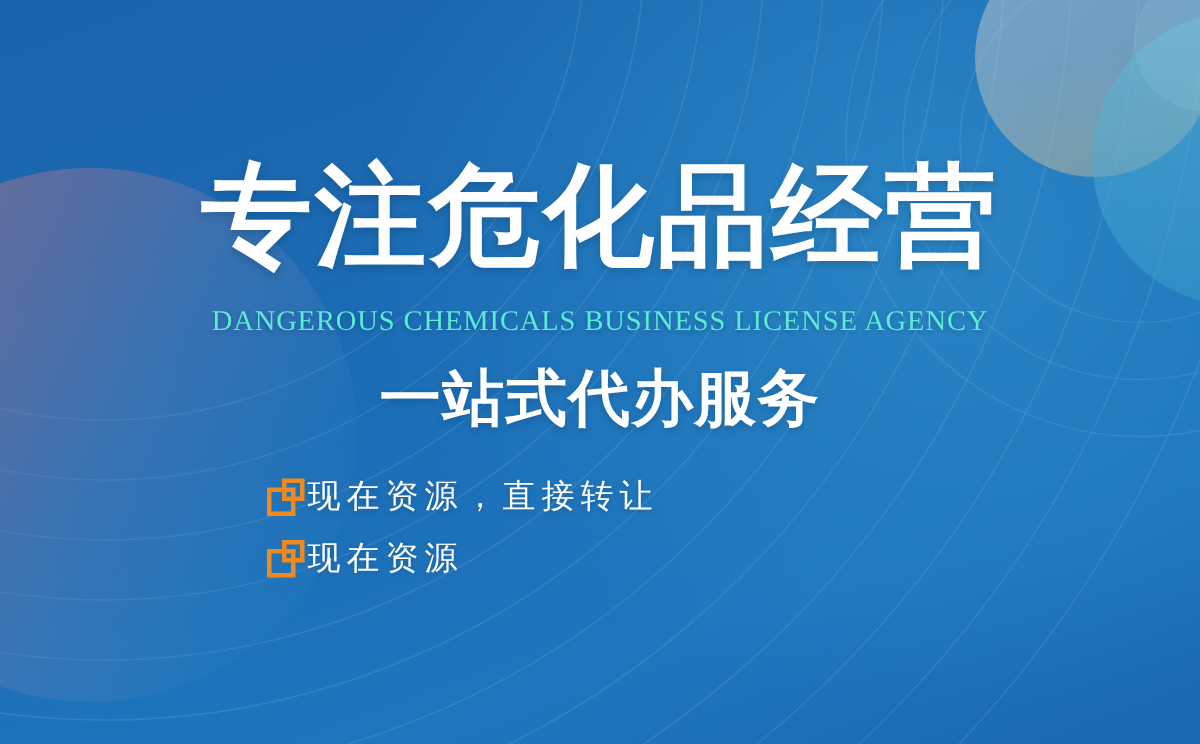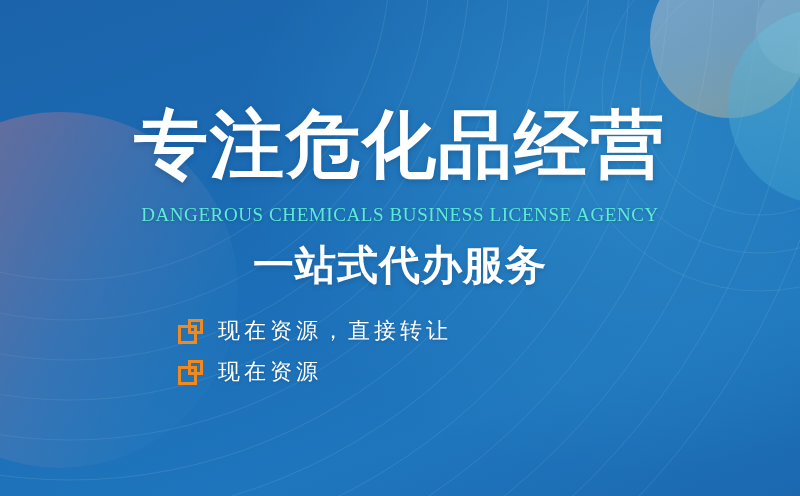--- a/index.html
+++ b/index.html
@@ -147,21 +147,21 @@
     left: 178px;
     top: 316px;
     display: flex;
     flex-direction: column;
     gap: 11px;
   }
 
   .bullet-row {
     display: flex;
     align-items: center;
-    gap: 15px;
+    gap: 2px;
     height: 30px;
   }
 
   .bullet-icon {
     position: relative;
     width: 25px;
     height: 25px;
     flex: 0 0 25px;
   }
   .bullet-icon .sq {

